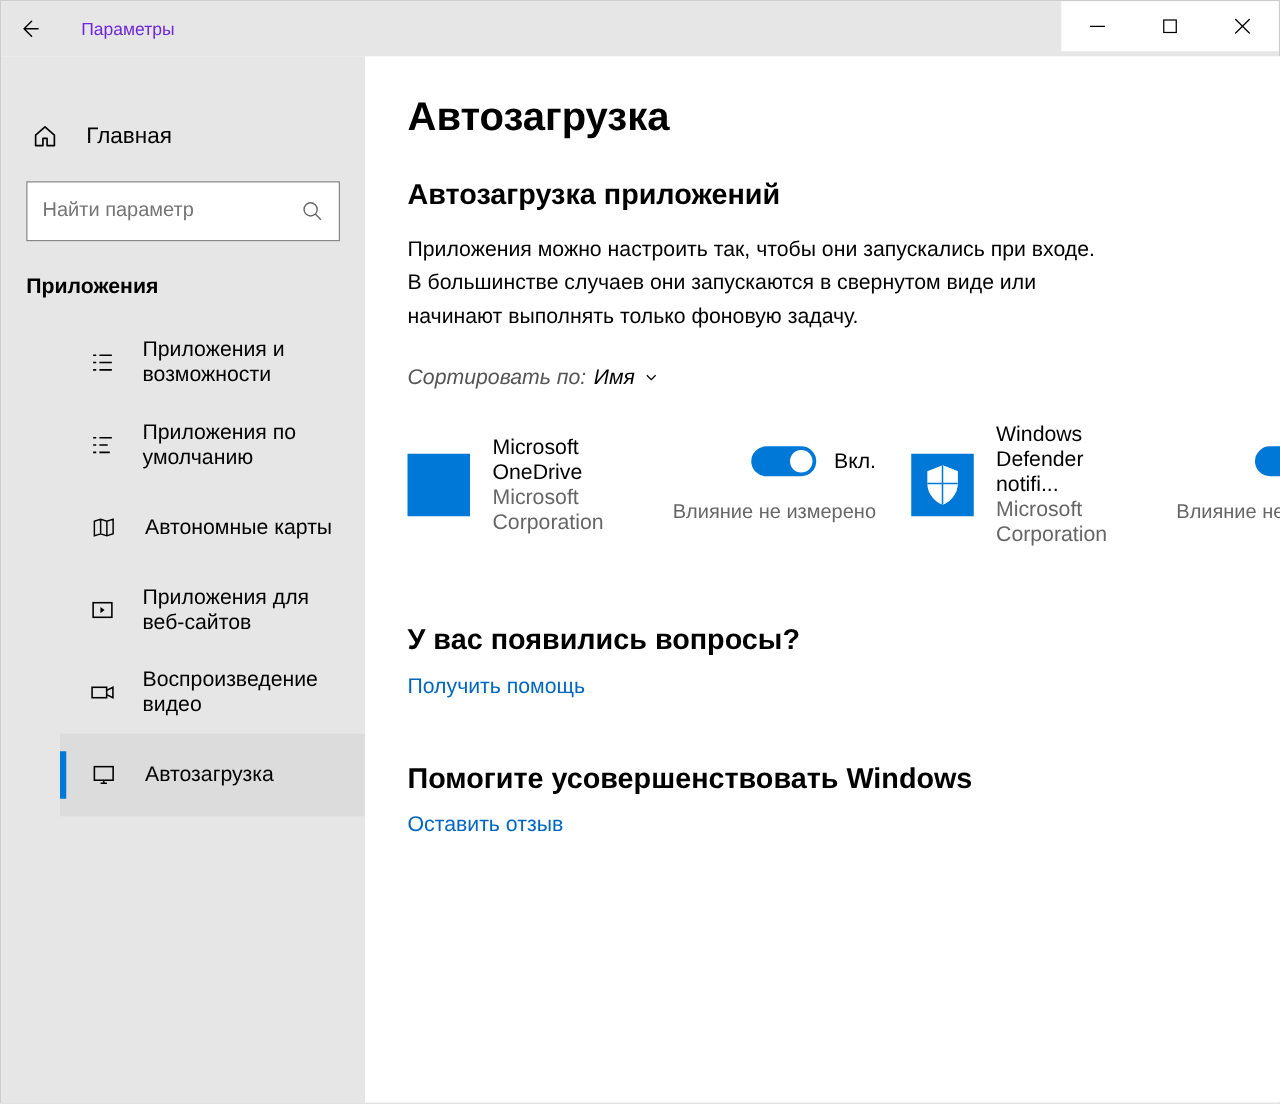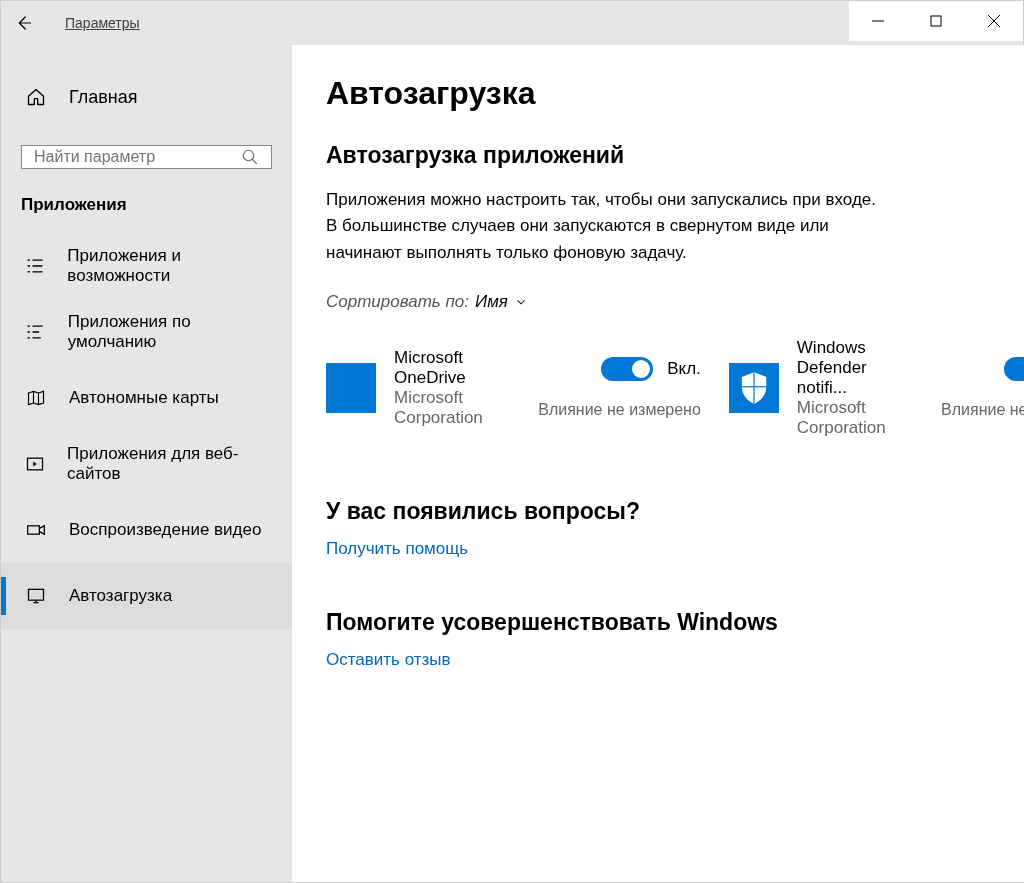--- a/index.html
+++ b/index.html
@@ -30,23 +30,22 @@
   }
   .titlebar .back {
     width: 44px;
     height: 44px;
     display: flex;
     align-items: center;
     justify-content: center;
   }
   .titlebar .title {
     font-size: 14px;
-    color: #404040;
+    color: #6d28d9;
     margin-left: 20px;
-    text-decoration: underline;
   }
   .win-controls {
     position: absolute;
     right: 0;
     top: 0;
     display: flex;
     background: #fff;
   }
   .win-controls .wc {
     width: 58px;
@@ -65,40 +64,40 @@
   }
   .sidebar {
     width: 396px;
     background: #e6e6e6;
     padding-top: 30px;
     display: flex;
     flex-direction: column;
   }
   .home-row {
     display: flex;
-    align-items: center;
+    align-items: flex-end;
     padding: 0 20px 0 24px;
     height: 44px;
     margin-bottom: 26px;
   }
   .home-row .icon {
     width: 22px;
     display: flex;
     justify-content: center;
   }
   .home-row .label {
     margin-left: 22px;
     font-size: 18px;
   }
   .search-wrap {
     padding: 0 20px 0 20px;
     margin-bottom: 26px;
   }
   .search {
-    height: 24px;
+    height: 48px;
     border: 1px solid #888;
     background: #fff;
     display: flex;
     align-items: center;
     padding: 0 12px;
   }
   .search input {
     flex: 1;
     border: none;
     outline: none;
@@ -119,20 +118,21 @@
     display: flex;
     flex-direction: column;
   }
   .nav-item {
     display: flex;
     align-items: center;
     height: 66px;
     padding: 0 20px 0 24px;
     position: relative;
     cursor: default;
+    margin-left: 47px;
   }
   .nav-item .icon {
     width: 22px;
     display: flex;
     justify-content: center;
     align-items: center;
     color: #000;
   }
   .nav-item .label {
     margin-left: 22px;

